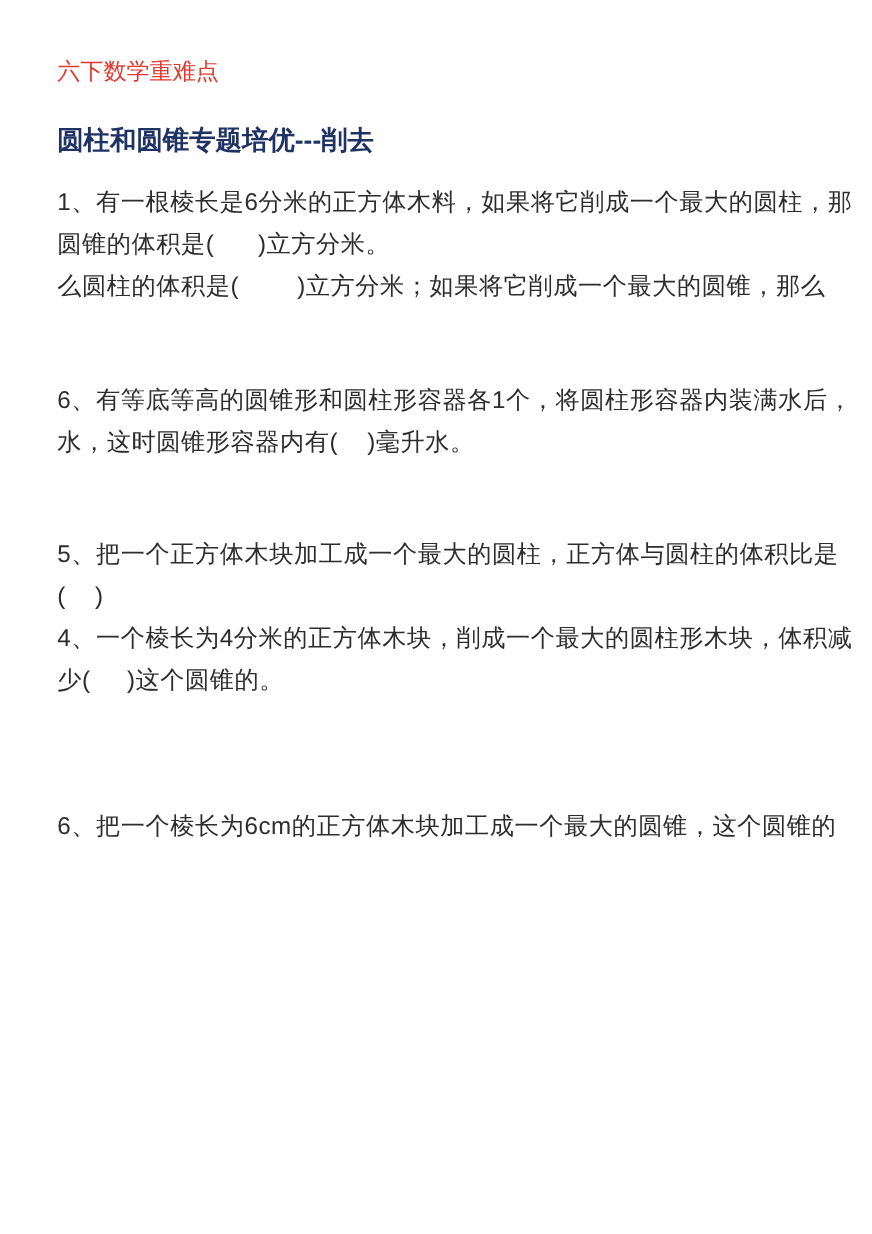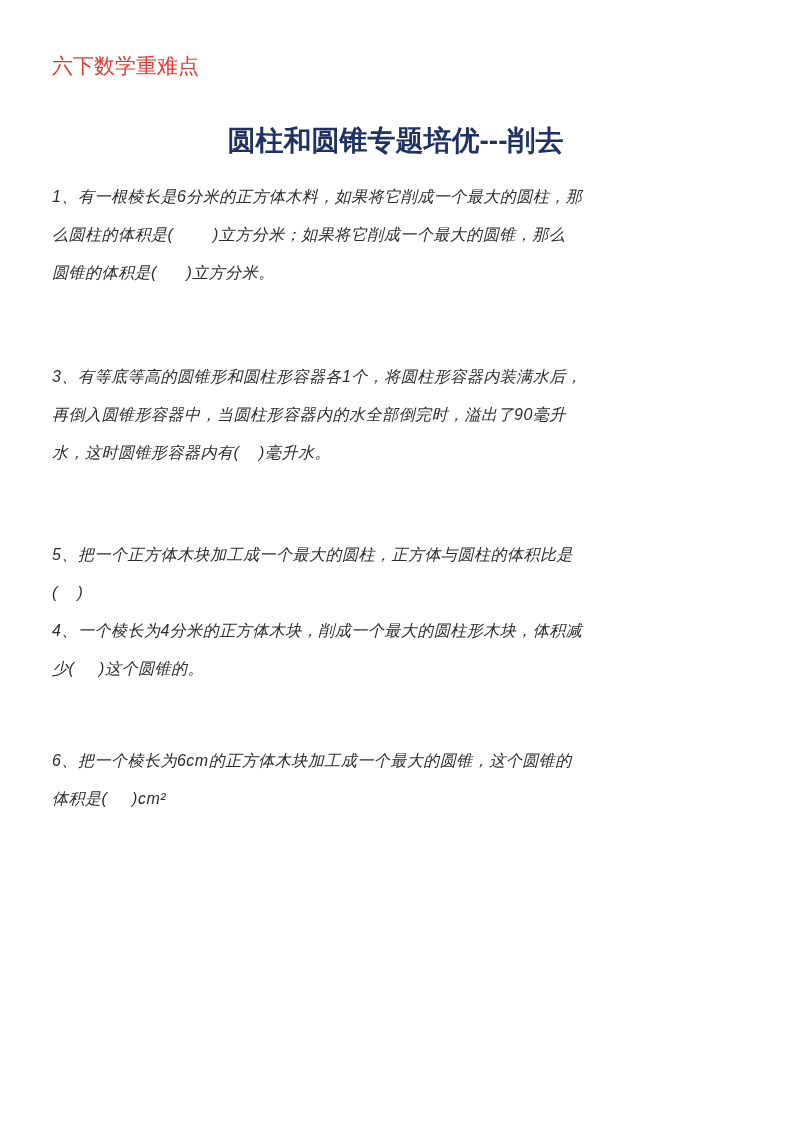--- a/index.html
+++ b/index.html
@@ -15,74 +15,71 @@
     padding: 52px 54px 0 52px;
   }
   .watermark {
     color: #e03a30;
     font-size: 21px;
     line-height: 28px;
     font-weight: 400;
     white-space: pre;
   }
   .title {
-    margin-top: 43px;
+    margin-top: 30px;
     color: #1e3364;
-    font-size: 28px;
+    font-size: 24px;
     line-height: 36px;
     font-weight: 700;
-    text-align: center;
+    text-align: left;
     white-space: pre;
   }
   .question { color: #2d2d2d; }
   .q1 { margin-top: 19px; }
   .q2 { margin-top: 66px; }
   .q3 { margin-top: 64px; }
   .q4 { }
   .q5 { margin-top: 74px; }
-  .q6 { margin-top: 54px; }
+  .q6 { margin-top: 95px; }
   .line {
-    font-size: 16px;
+    font-size: 22px;
     line-height: 38px;
     font-weight: 400;
     white-space: pre;
     letter-spacing: 0.5px;
-    font-style: italic;
   }
 </style>
 </head>
 <body>
 
 <div class="page">
 
   <div class="watermark">六下数学重难点</div>
 
   <h1 class="title">圆柱和圆锥专题培优---削去</h1>
 
   <section class="question q1">
     <p class="line">1、有一根棱长是6分米的正方体木料，如果将它削成一个最大的圆柱，那</p>
+    <p class="line">圆锥的体积是(      )立方分米。</p>
     <p class="line">么圆柱的体积是(        )立方分米；如果将它削成一个最大的圆锥，那么</p>
-    <p class="line">圆锥的体积是(      )立方分米。</p>
   </section>
 
   <section class="question q2">
-    <p class="line">3、有等底等高的圆锥形和圆柱形容器各1个，将圆柱形容器内装满水后，</p>
-    <p class="line">再倒入圆锥形容器中，当圆柱形容器内的水全部倒完时，溢出了90毫升</p>
+    <p class="line">6、有等底等高的圆锥形和圆柱形容器各1个，将圆柱形容器内装满水后，</p>
     <p class="line">水，这时圆锥形容器内有(    )毫升水。</p>
   </section>
 
   <section class="question q3">
     <p class="line">5、把一个正方体木块加工成一个最大的圆柱，正方体与圆柱的体积比是</p>
     <p class="line">(    )</p>
   </section>
 
   <section class="question q4">
     <p class="line">4、一个棱长为4分米的正方体木块，削成一个最大的圆柱形木块，体积减</p>
     <p class="line">少(     )这个圆锥的。</p>
   </section>
 
 
   <section class="question q6">
     <p class="line">6、把一个棱长为6cm的正方体木块加工成一个最大的圆锥，这个圆锥的</p>
-    <p class="line">体积是(     )cm²</p>
   </section>
 
 </div>
 
 </body></html>

